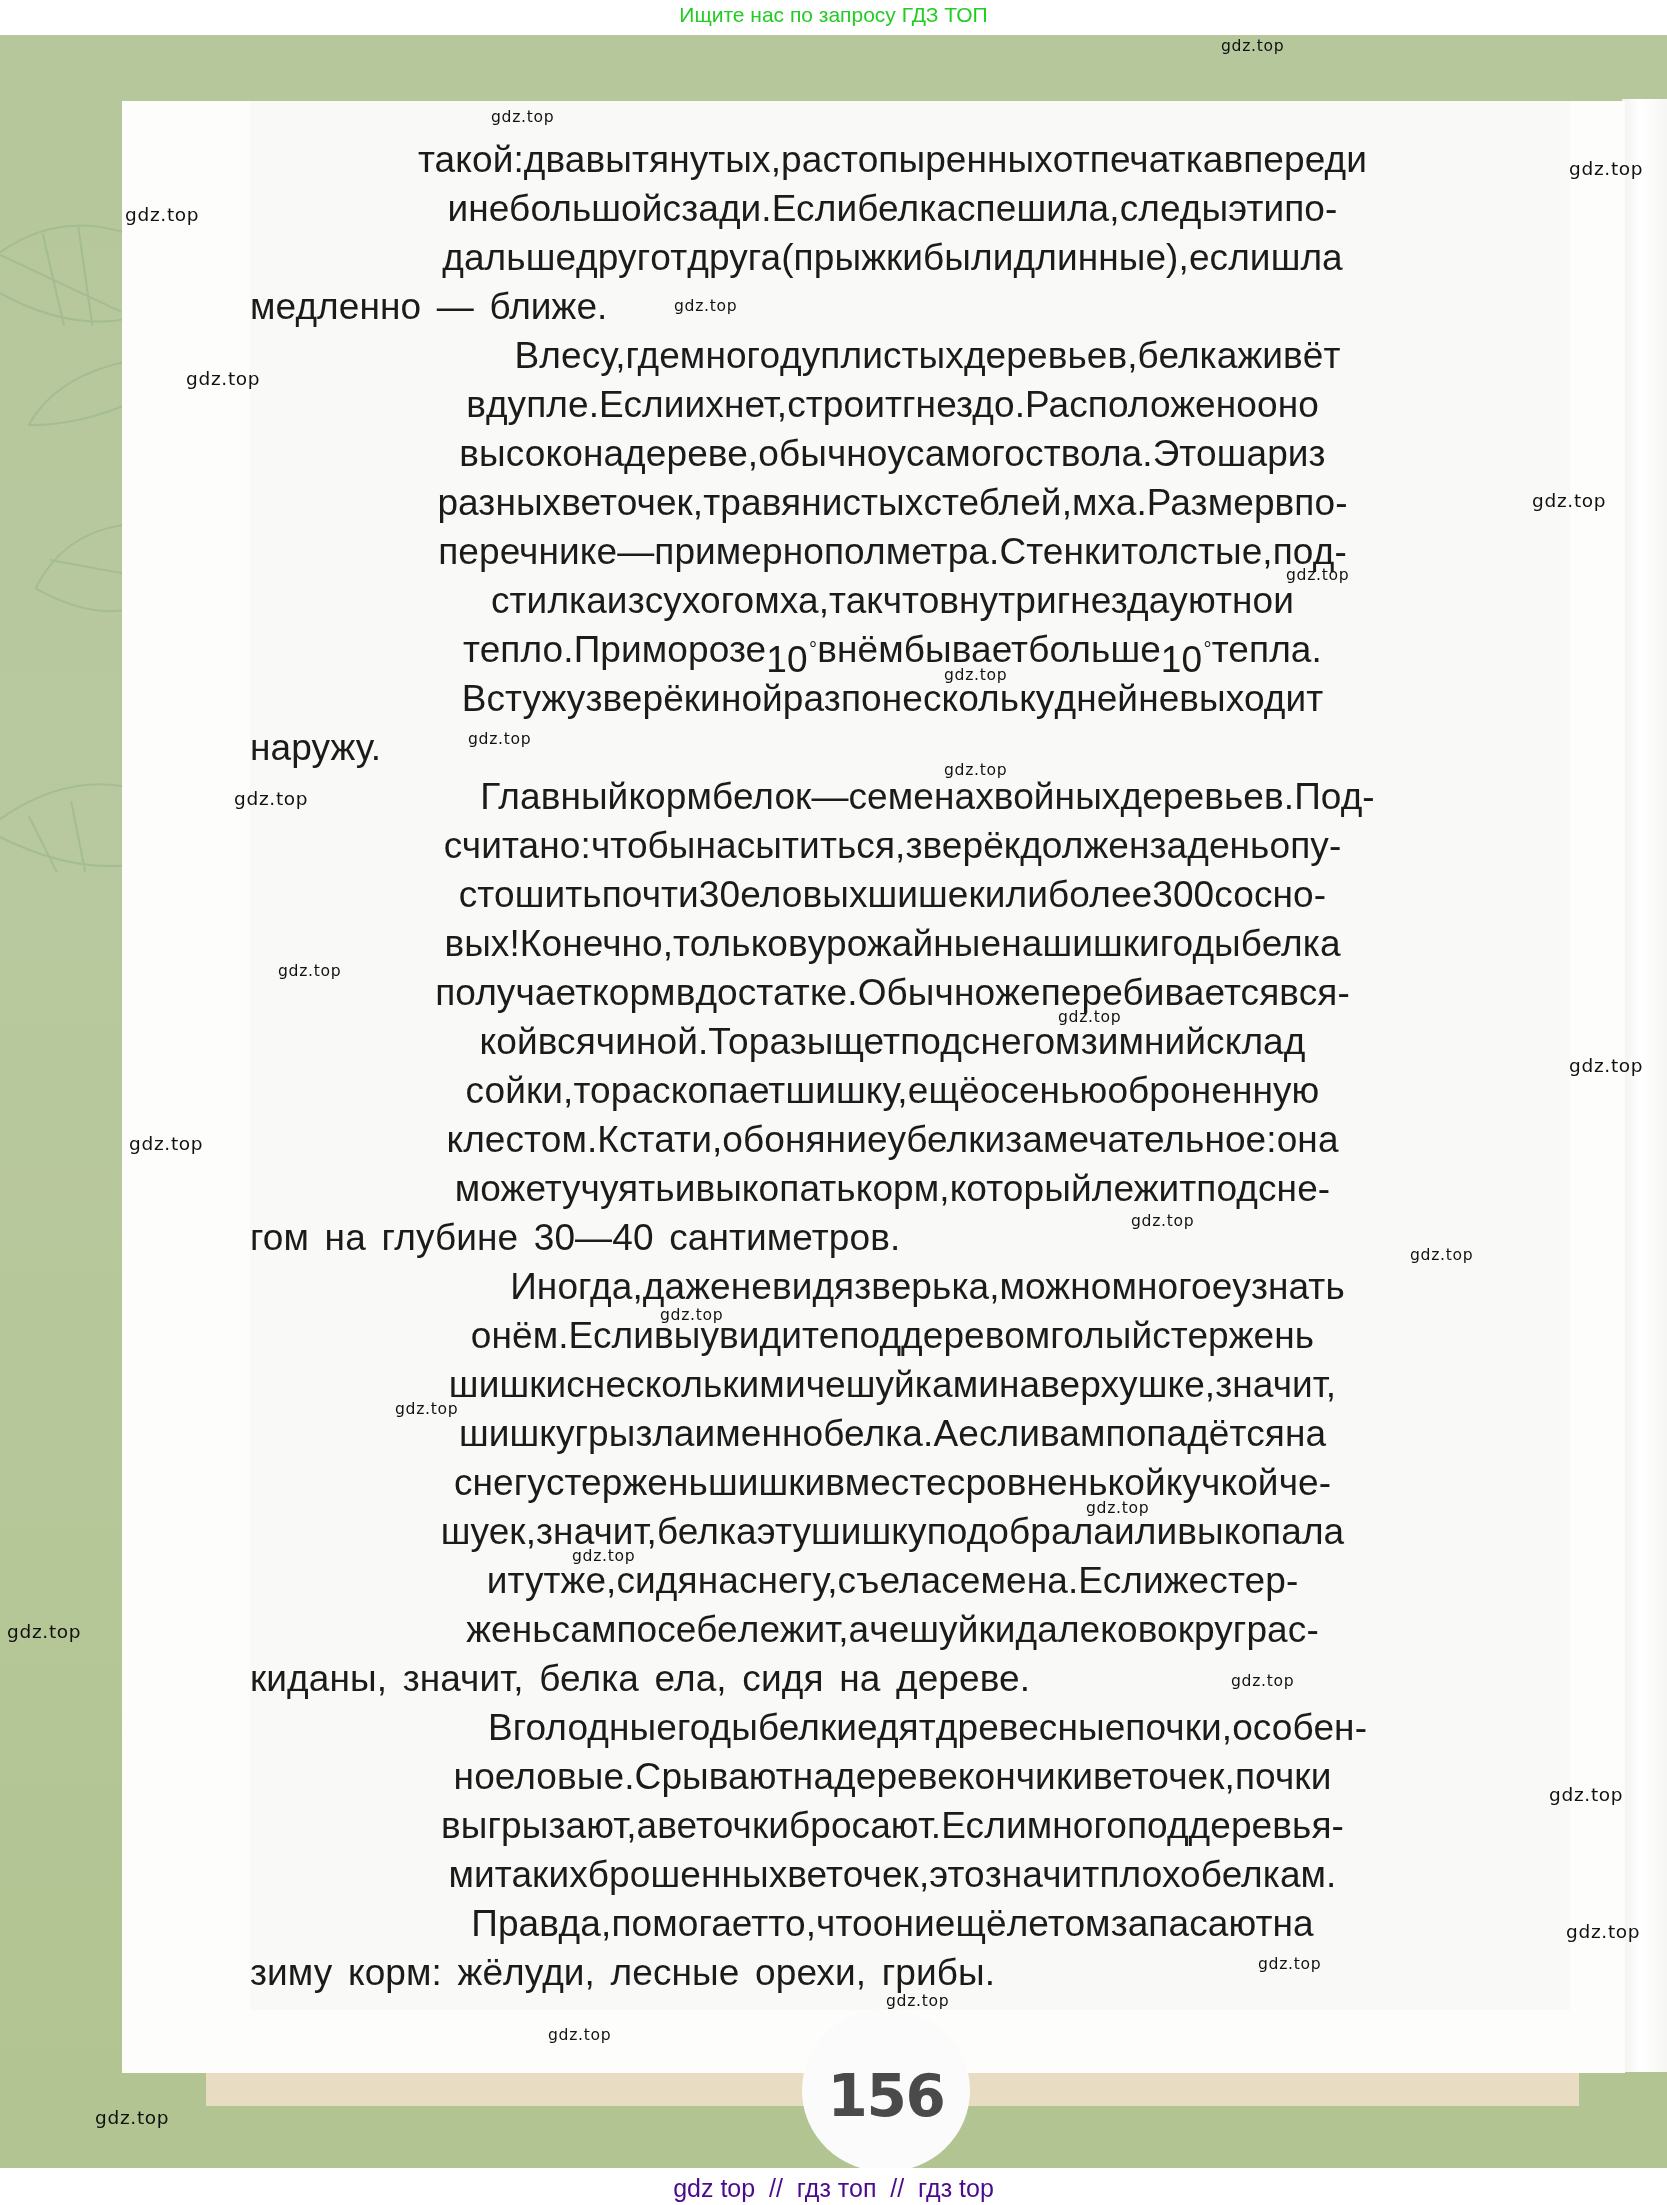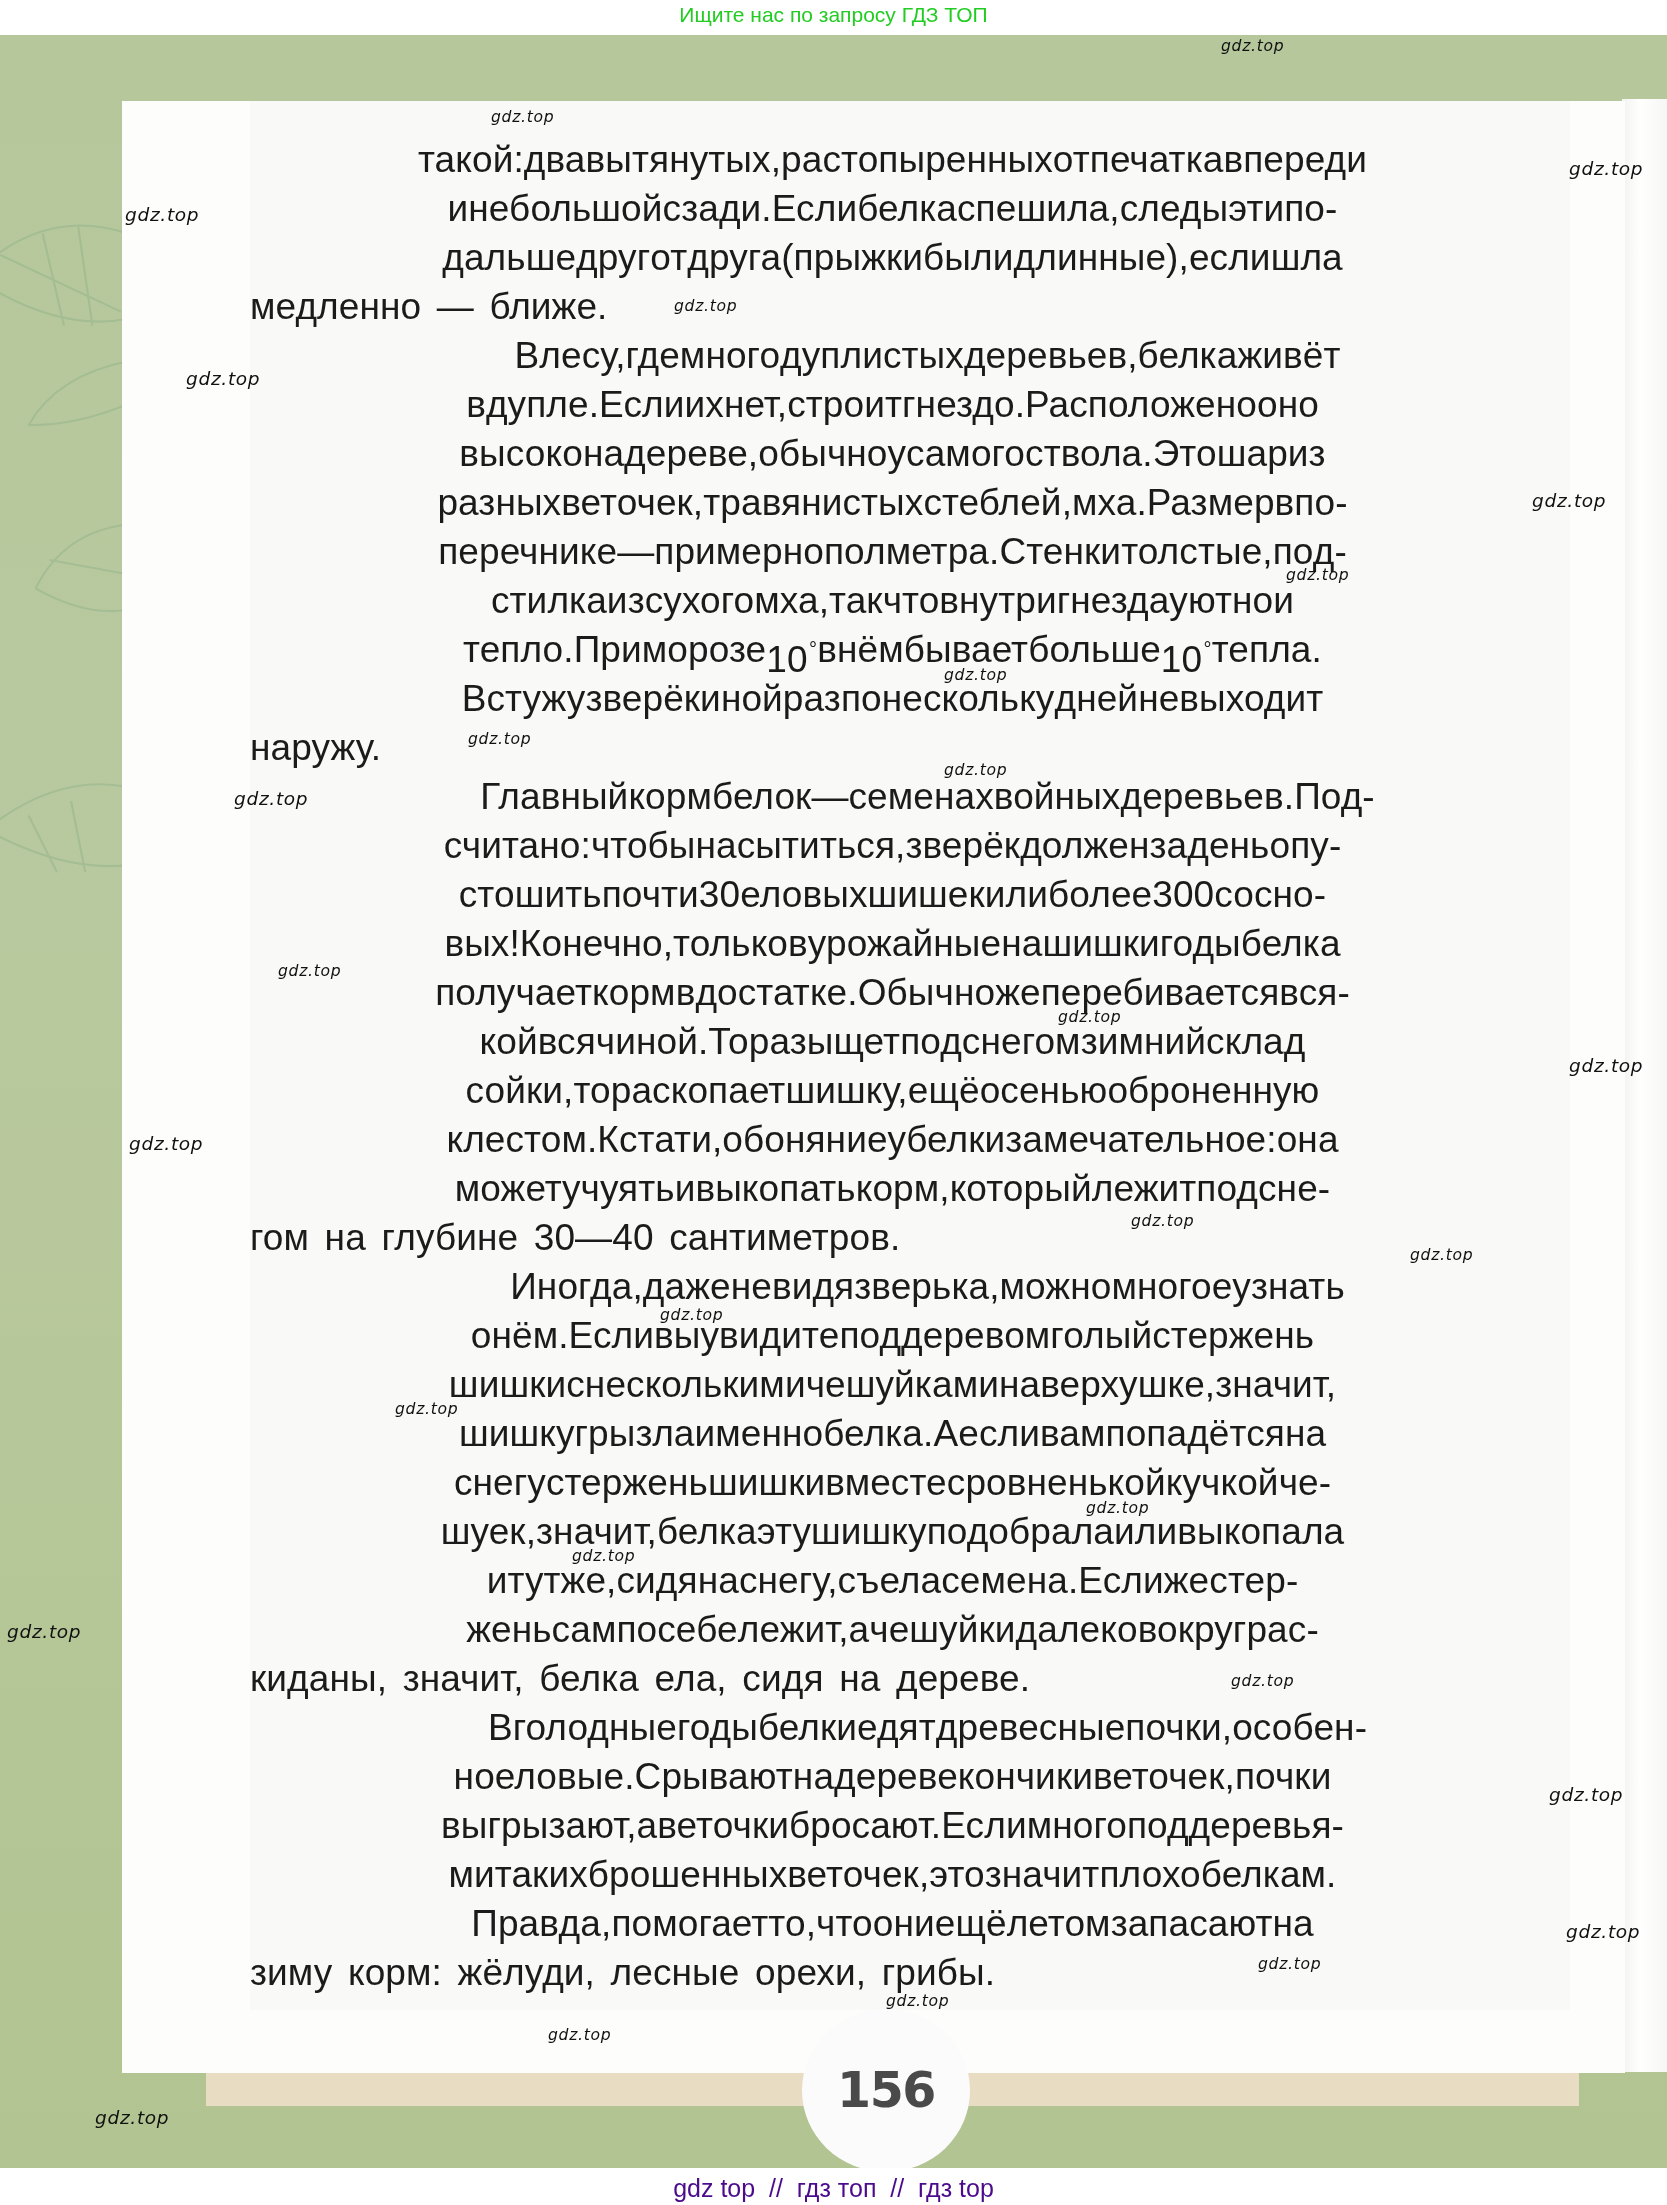--- a/index.html
+++ b/index.html
@@ -53,38 +53,37 @@
     position: absolute; left: 206px; top: 2073px; width: 1373px; height: 33px;
     background: #e8dcc2;
   }
   .page-num-badge {
     position: absolute; left: 802px; top: 2009px; width: 168px; height: 163px;
     border-radius: 50%;
     background: #fbfbfb;
   }
   .page-num {
     position: absolute; left: 802px; top: 2062px; width: 168px; text-align: center;
-    font-size: 49px; font-weight: bold; color: #4a4a4a;
+    font-size: 58px; font-weight: bold; color: #4a4a4a;
     font-family: "DejaVu Sans", sans-serif; letter-spacing: -1.4px;
   }
   .bottom-bar {
     position: absolute; left: 0; top: 2168px; width: 1667px; height: 37px;
     background: #ffffff;
   }
   .bottom-bar .footer {
     position: absolute; left: 0; right: 0; top: 5.7px; text-align: center;
     font-size: 25px; color: #4b0b8c;
     font-family: "Liberation Sans", sans-serif;
     white-space: pre;
   }
   .wm {
     position: absolute; font-size: 18.5px; color: #111;
     font-family: "DejaVu Sans", sans-serif; letter-spacing: 0.7px;
     white-space: nowrap;
-    font-style: italic;
   }
   .wm.sm { font-size: 15.6px; }
   sup.deg { font-size: 20px; vertical-align: 15.6px; margin-left: 1.4px; }
 </style>
 </head>
 <body>
 
 <div class="top-bar">
   <div class="banner">Ищите нас по запросу ГДЗ ТОП</div>
 </div>

